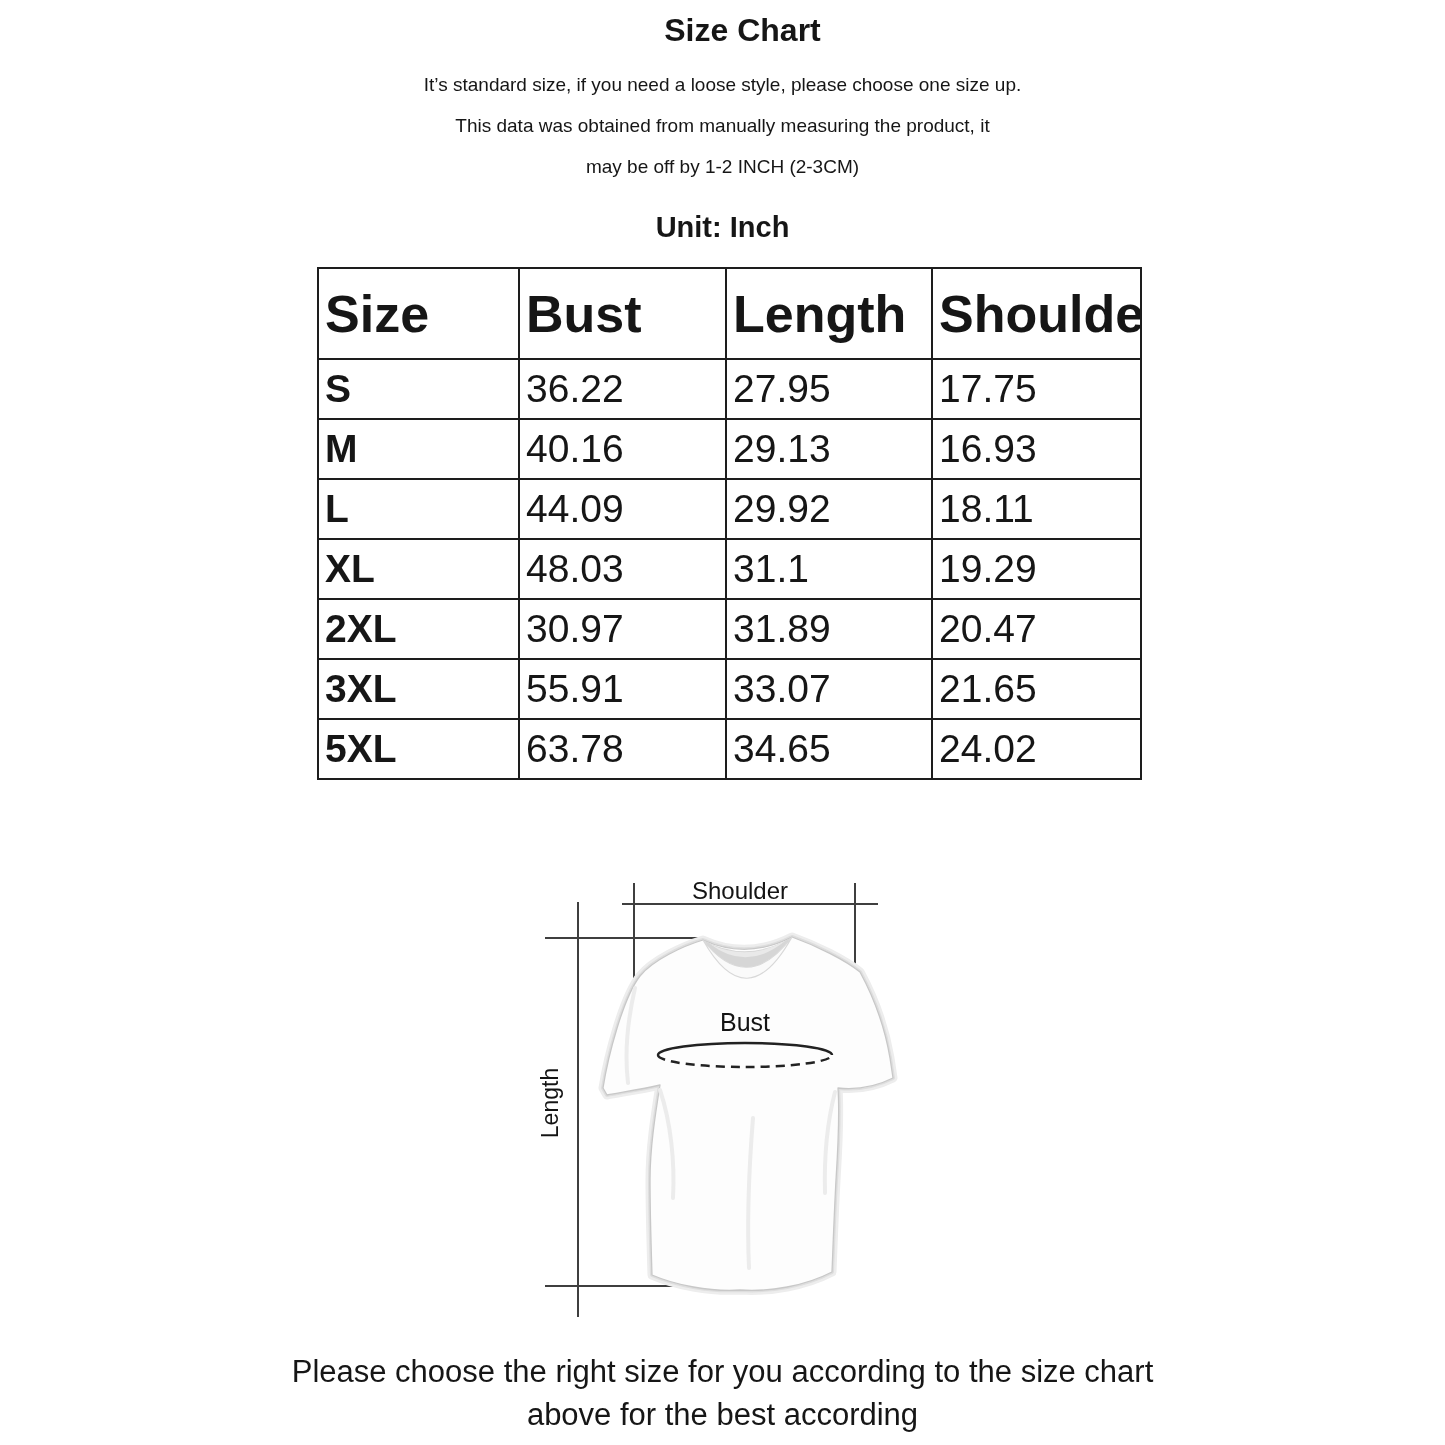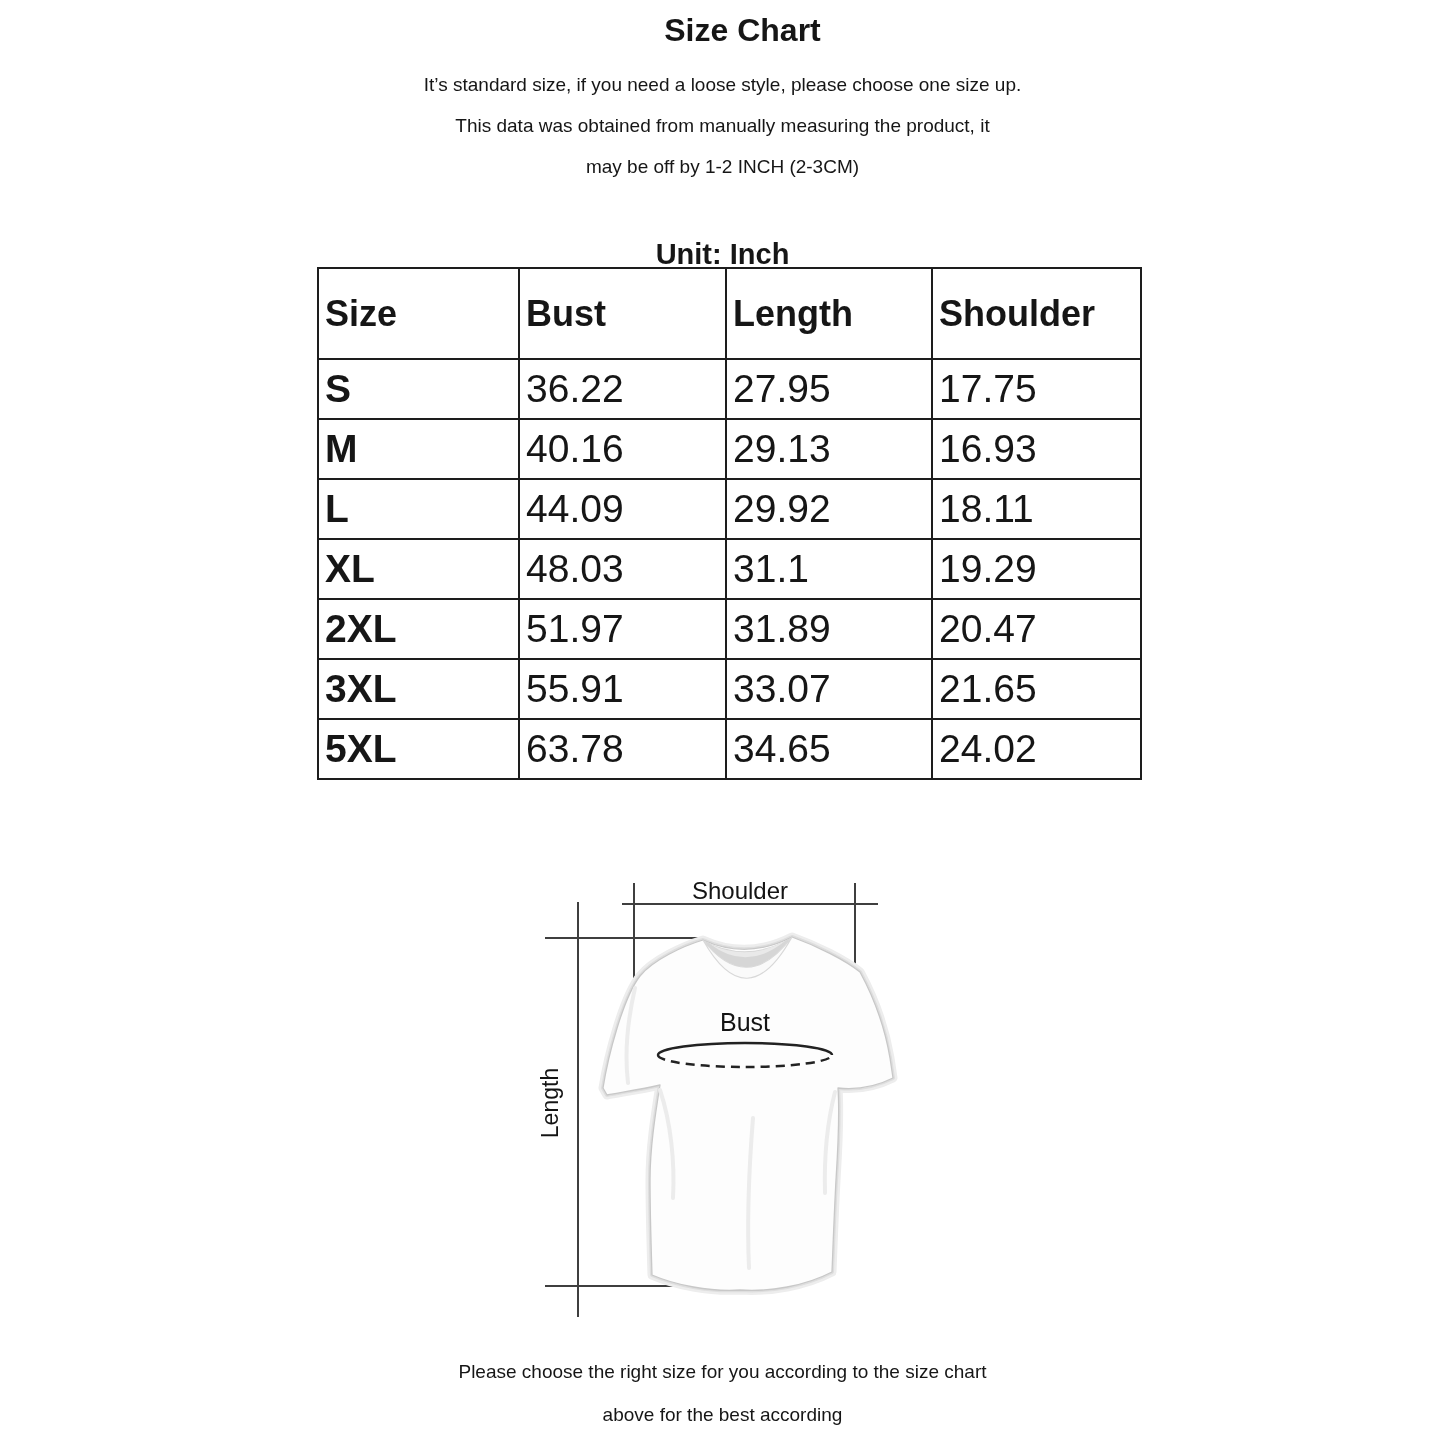--- a/index.html
+++ b/index.html
@@ -8,36 +8,36 @@
     width: 1445px; height: 1445px;
     background: #ffffff;
     color: #161616;
     font-family: "Liberation Sans", sans-serif;
     position: relative;
     overflow: hidden;
   }
   .abs-center { position: absolute; left: 0; width: 100%; text-align: center; }
   .title   { top: 10px;  font-size: 32px; font-weight: 700; line-height: 40px; padding-left: 40px; }
   .desc    { top: 64px;  font-size: 19px; line-height: 41px; }
-  .unit    { top: 207px; font-size: 29px; font-weight: 700; line-height: 40px; margin-top: 27px; }
-  .footer  { top: 1350px; font-size: 19px; line-height: 43px; }
+  .unit    { top: 207px; font-size: 29px; font-weight: 700; line-height: 40px; }
+  .footer  { top: 1350px; font-size: 31px; line-height: 43px; }
 
   table.size-table {
     position: absolute; left: 317px; top: 267px;
     width: 823px;
     border-collapse: collapse; table-layout: fixed;
   }
   .size-table th, .size-table td {
     border: 2px solid #1d1d1d;
     text-align: left; vertical-align: middle;
     padding: 0 4px 0 6px;
     overflow: hidden;
     white-space: nowrap;
   }
-  .size-table th { height: 91px; font-size: 36px; font-weight: 700; }
+  .size-table th { height: 91px; font-size: 52px; font-weight: 700; }
   .size-table td { height: 60px; font-size: 39px; font-weight: 400; }
   .size-table td.size-col { font-weight: 700; }
 
   svg.diagram { position: absolute; left: 535px; top: 868px; }
 </style>
 </head>
 <body>
 
 <div>
 
@@ -86,21 +86,21 @@
         <td>18.11</td>
       </tr>
       <tr>
         <td class="size-col">XL</td>
         <td>48.03</td>
         <td>31.1</td>
         <td>19.29</td>
       </tr>
       <tr>
         <td class="size-col">2XL</td>
-        <td>51.97</td>
+        <td>30.97</td>
         <td>31.89</td>
         <td>20.47</td>
       </tr>
       <tr>
         <td class="size-col">3XL</td>
         <td>55.91</td>
         <td>33.07</td>
         <td>21.65</td>
       </tr>
       <tr>

